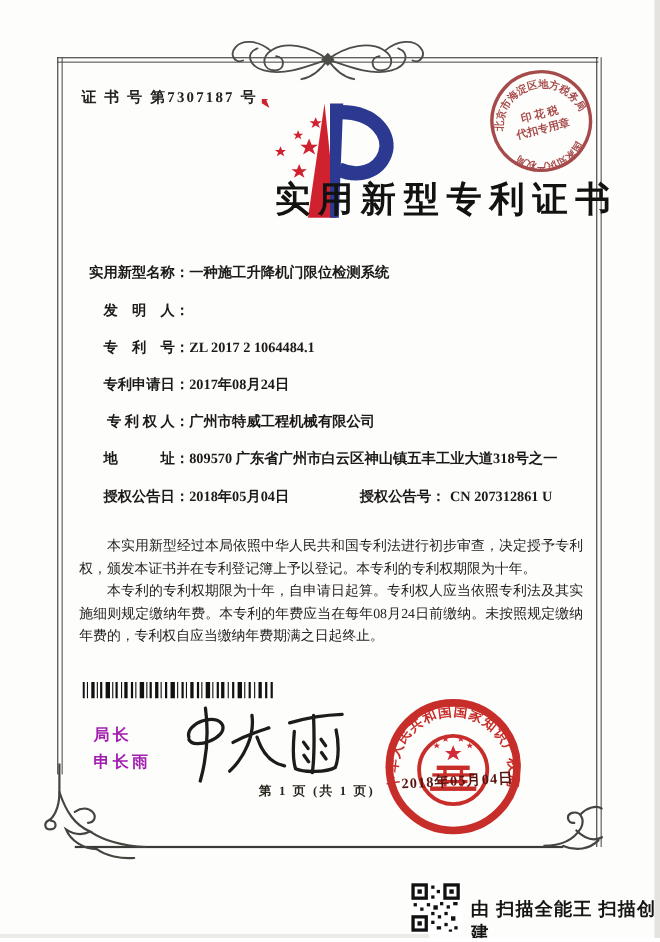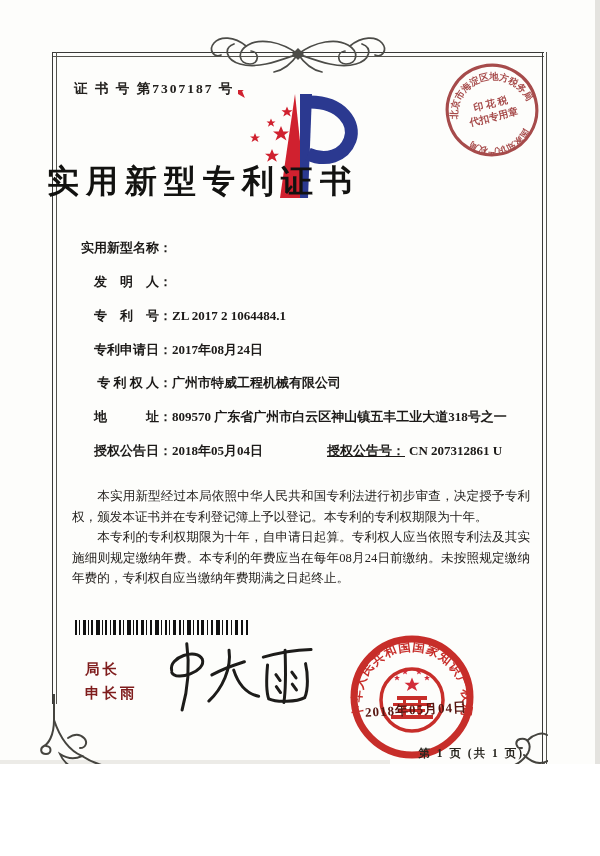--- a/index.html
+++ b/index.html
@@ -1,59 +1,59 @@
 <!DOCTYPE html>
 <html><head>
 <meta charset="utf-8">
 <style>
   html,body{margin:0;padding:0;}
   body{background:#ffffff;font-family:"Liberation Serif", serif;}
-  .page{position:relative;width:600px;height:764px;background:#fdfdfb;overflow:hidden;}
+  .page{position:relative;width:600px;height:853px;background:#fdfdfb;overflow:hidden;}
   .edge-right{position:absolute;right:0;top:0;width:5px;height:100%;background:#e4e3df;}
   .edge-bottom{position:absolute;left:0;bottom:0;width:65%;height:4px;background:#ecebe7;}
 
   
   .rule{position:absolute;border-color:#3a3a38;}
   .rule-top{left:52px;top:52px;width:492px;height:3px;border-top:1.6px solid #3a3a38;border-bottom:1px solid #55544f;}
   .rule-left{left:52px;top:52px;width:3px;height:652px;border-left:1.6px solid #3a3a38;border-right:1px solid #55544f;}
   .rule-right{left:542px;top:52px;width:3px;height:718px;border-left:1.6px solid #3a3a38;border-right:1px solid #55544f;}
   .rule-bottom{left:68px;top:769px;width:444px;height:0;border-top:2px solid #3a3a38;}
   .orn{position:absolute;color:#4c4c48;}
 
   
   .cert-no{position:absolute;left:74px;top:80px;font-size:13.5px;font-weight:bold;color:#23211e;letter-spacing:2px;}
   .logo{position:absolute;left:238px;top:90px;width:124px;height:114px;}
-  .title{position:absolute;left:40px;top:160px;width:492px;text-align:left;
+  .title{position:absolute;left:70px;top:160px;width:492px;text-align:right;
          font-size:32px;font-weight:bold;color:#121210;letter-spacing:7px;text-indent:7px;}
 
   
   .stamp-top{position:absolute;left:442px;top:60px;width:100px;height:100px;transform:rotate(-14deg);opacity:.88;}
 
   
   .fields{position:absolute;left:73px;top:239px;width:458px;font-size:13px;font-weight:bold;color:#1c1a18;}
   .frow{display:flex;margin-bottom:15px;line-height:1.45;}
   .flabel{width:99px;flex:none;text-align:right;}
   .fvalue{flex:1;}
   .frow-grant .pair1{width:254px;flex:none;display:flex;}
   .frow-grant .pair2{display:flex;}
-  .frow-grant .pair2 .flabel{width:auto;margin-right:4px;text-decoration:underline;}
+  .frow-grant .pair2 .flabel{width:auto;margin-right:4px;}
 
   
   .bodytext{position:absolute;left:72px;top:486px;width:458px;font-size:12.6px;line-height:1.63;
             color:#24211e;text-align:justify;}
   .bodytext p{margin:0;text-indent:2em;}
 
   
   .barcode{position:absolute;left:75px;top:620px;width:175px;height:15px;}
-  .director{position:absolute;left:85px;top:658px;font-size:14.5px;font-weight:bold;color:#7f1d1d;letter-spacing:3px;line-height:1.65;}
+  .director{position:absolute;left:85px;top:658px;font-size:14.5px;font-weight:bold;color:#a21caf;letter-spacing:3px;line-height:1.65;}
   .signature{position:absolute;left:148px;top:636px;width:180px;height:84px;transform:rotate(-2deg);}
   .seal{position:absolute;left:347px;top:632px;width:130px;height:130px;opacity:.95;}
   .seal-date{position:absolute;left:340px;top:701px;width:152px;text-align:center;
              font-size:13px;font-weight:bold;color:#571510;letter-spacing:1px;transform:rotate(-3deg);}
-  .footer{position:absolute;left:52px;top:746px;width:472px;text-align:right;font-size:11.5px;
+  .footer{position:absolute;left:52px;top:712px;width:472px;text-align:center;font-size:11.5px;
           color:#28261f;letter-spacing:2px;font-weight:bold;}
 
   
   .qr{position:absolute;left:372px;top:801px;width:48px;height:48px;}
   .scan-note{position:absolute;left:428px;top:816px;font-size:16.5px;font-weight:bold;color:#161513;
              font-family:"Liberation Sans", sans-serif;letter-spacing:1px;}
 </style>
 </head>
 <body>
 
@@ -127,20 +127,21 @@
     </text>
     <text x="48" y="45" text-anchor="middle" font-size="9.5" font-weight="bold" fill="#9b3333">印 花 税</text>
     <text x="48" y="58" text-anchor="middle" font-size="9.5" font-weight="bold" fill="#9b3333">代扣专用章</text>
   </svg>
 
   <div class="title">实用新型专利证书</div>
 
   <div class="fields">
     <div class="frow">
       <span class="flabel">实用新型名称：</span>
+      <span class="fvalue">一种施工升降机门限位检测系统</span>
     </div>
     <div class="frow">
       <span class="flabel">发　明　人：</span>
     </div>
     <div class="frow">
       <span class="flabel">专　利　号：</span>
       <span class="fvalue">ZL 2017 2 1064484.1</span>
     </div>
     <div class="frow">
       <span class="flabel">专利申请日：</span>

